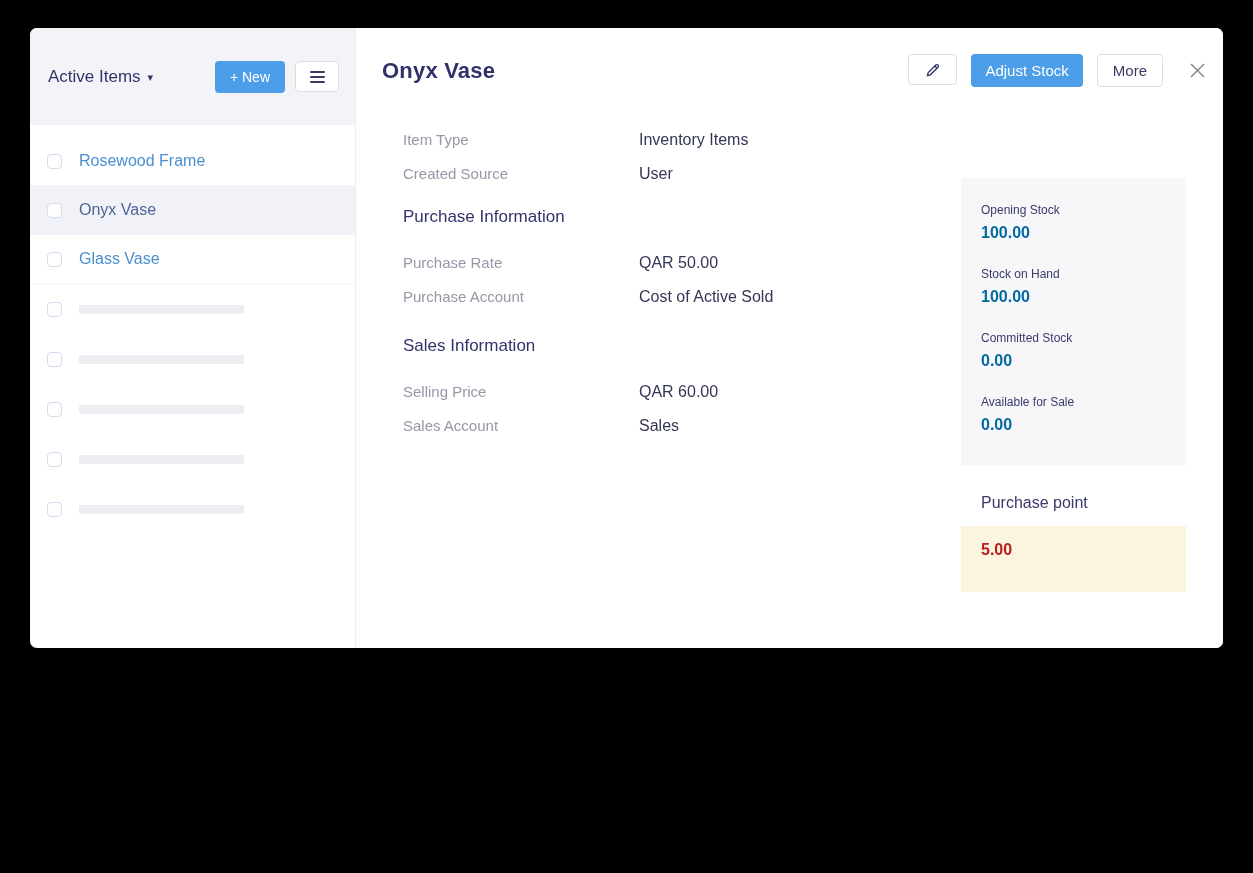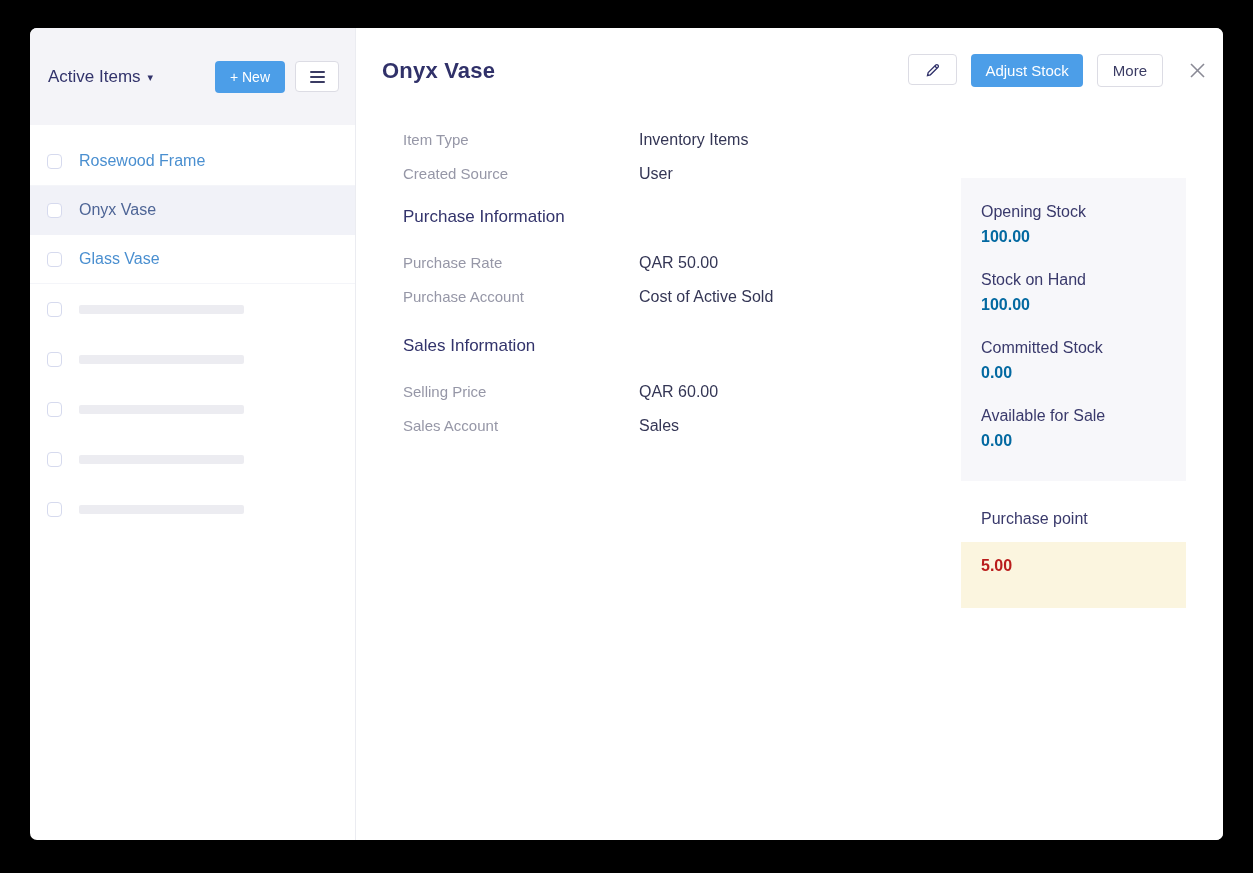--- a/index.html
+++ b/index.html
@@ -1,19 +1,19 @@
 <!DOCTYPE html>
 <html><head>
 <meta charset="utf-8">
 <style>
   * { margin:0; padding:0; box-sizing:border-box; }
   html,body { width:1253px; height:873px; background:#000; font-family:"Liberation Sans", sans-serif; overflow:hidden; }
 
   .window {
-    position:absolute; left:30px; top:28px; width:1193px; height:812px;
+    position:absolute; left:30px; top:28px; width:1193px; height:620px;
     background:#fff; border-radius:7px; overflow:hidden; display:flex;
   }
 
   
   .sidebar { width:326px; flex:0 0 326px; border-right:1px solid #ebecf1; display:flex; flex-direction:column; }
   .sidebar-header {
     height:97px; background:#f4f4f8; display:flex; align-items:center;
     padding:0 16px 0 18px;
   }
   .active-items { font-size:17px; color:#32336b; cursor:pointer; display:flex; align-items:center; gap:7px; }
@@ -78,21 +78,21 @@
   .fields-col { padding:44px 0 0 47px; }
   .field-row { display:flex; margin-bottom:16px; }
   .field-label { width:236px; flex:0 0 236px; font-size:15px; color:#9697a7; }
   .field-value { font-size:16px; color:#343655; }
   .section-heading { font-size:17px; color:#32336b; margin:30px 0 27px; }
   .section-heading.first { margin-top:24px; }
 
   .stock-col { margin-left:auto; margin-right:37px; margin-top:91px; width:225px; flex:0 0 225px; }
   .stock-panel { background:#f7f7fa; padding:25px 20px 6px; }
   .stock-stat { margin-bottom:25px; }
-  .stock-stat-label { font-size:16px; color:#39396b; margin-bottom:7px; }
+  .stock-stat-label { font-size:12px; color:#39396b; margin-bottom:7px; }
   .stock-stat-value { font-size:16px; font-weight:bold; color:#0369a1; }
   .reorder-label { margin-top:29px; padding-left:20px; font-size:16px; color:#39396b; }
   .reorder-box { margin-top:14px; background:#fbf5df; padding:15px 20px 33px; }
   .reorder-value { font-size:16px; font-weight:bold; color:#b91c1c; }
 </style>
 </head>
 <body>
 
 <div class="window">
 

